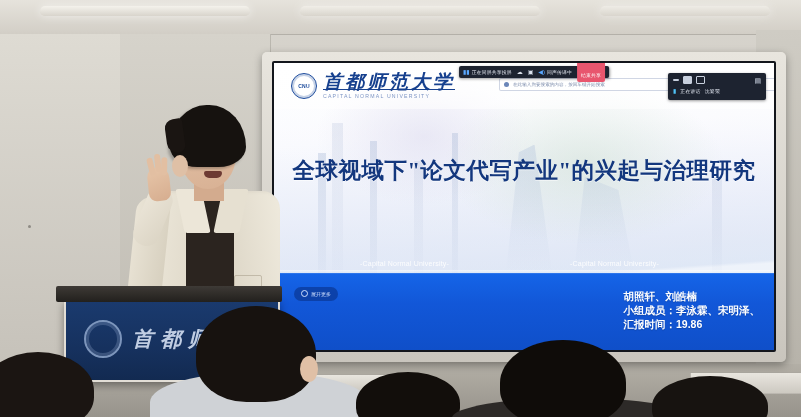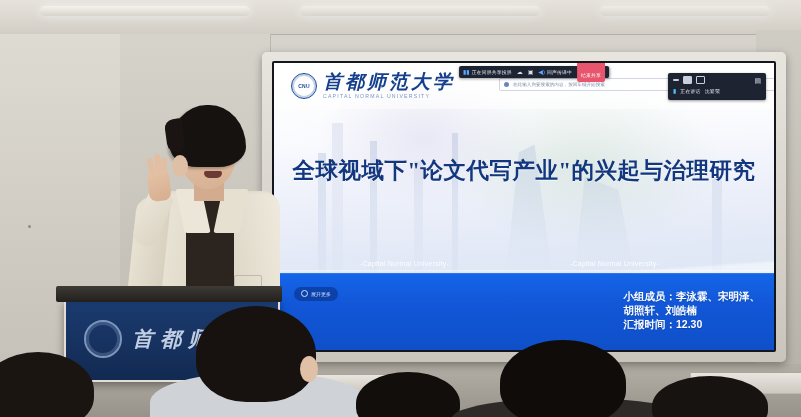--- a/index.html
+++ b/index.html
@@ -103,21 +103,21 @@
     width:24px;height:24px;border-radius:50%;
     border:1.5px solid #1b4a9c;
     display:flex;align-items:center;justify-content:center;
     box-shadow:inset 0 0 0 2px rgba(27,74,156,.25);
     background:#fff;
   }
   .logo-seal span{font-size:5px;color:#1b4a9c;font-weight:bold;letter-spacing:.3px;}
   .logo-cn{
     font-family:"Liberation Serif","DejaVu Serif",serif;
     font-size:19px;color:#16408e;letter-spacing:3px;
-    font-weight:bold;font-style:italic;line-height:1;
+    font-weight:bold;font-style:italic;line-height:1;text-decoration:underline;
   }
   .logo-en{
     font-size:5.2px;color:#5b79b4;letter-spacing:1.2px;
     margin-top:2px;white-space:nowrap;opacity:.8;
   }
   .logo-col{display:flex;flex-direction:column;}
 
   
   .slide-search{
     position:absolute;left:225px;top:15px;width:300px;height:13px;
@@ -406,23 +406,23 @@
             <div class="band-edge"></div>
             <div class="cnu-label l1">-Capital Normal University-</div>
             <div class="cnu-label l2">-Capital Normal University-</div>
 
             <div class="slide-pill">
               <span class="c"></span>
               <span class="t">展开更多</span>
             </div>
 
             <div class="credits">
+              <div class="members">胡照轩、刘皓楠</div>
               <div class="members">小组成员：李泳霖、宋明泽、</div>
-              <div class="members">胡照轩、刘皓楠</div>
-              <div>汇报时间：12.30</div>
+              <div>汇报时间：19.86</div>
             </div>
           </div>
         </div>
 
         <div class="toolbar">
           <div class="tb-item">
             <span class="tb-ico blue">▮▮</span>
             <span class="tb-txt">正在同屏共享投屏</span>
           </div>
           <span class="tb-ico cloud">☁</span>

